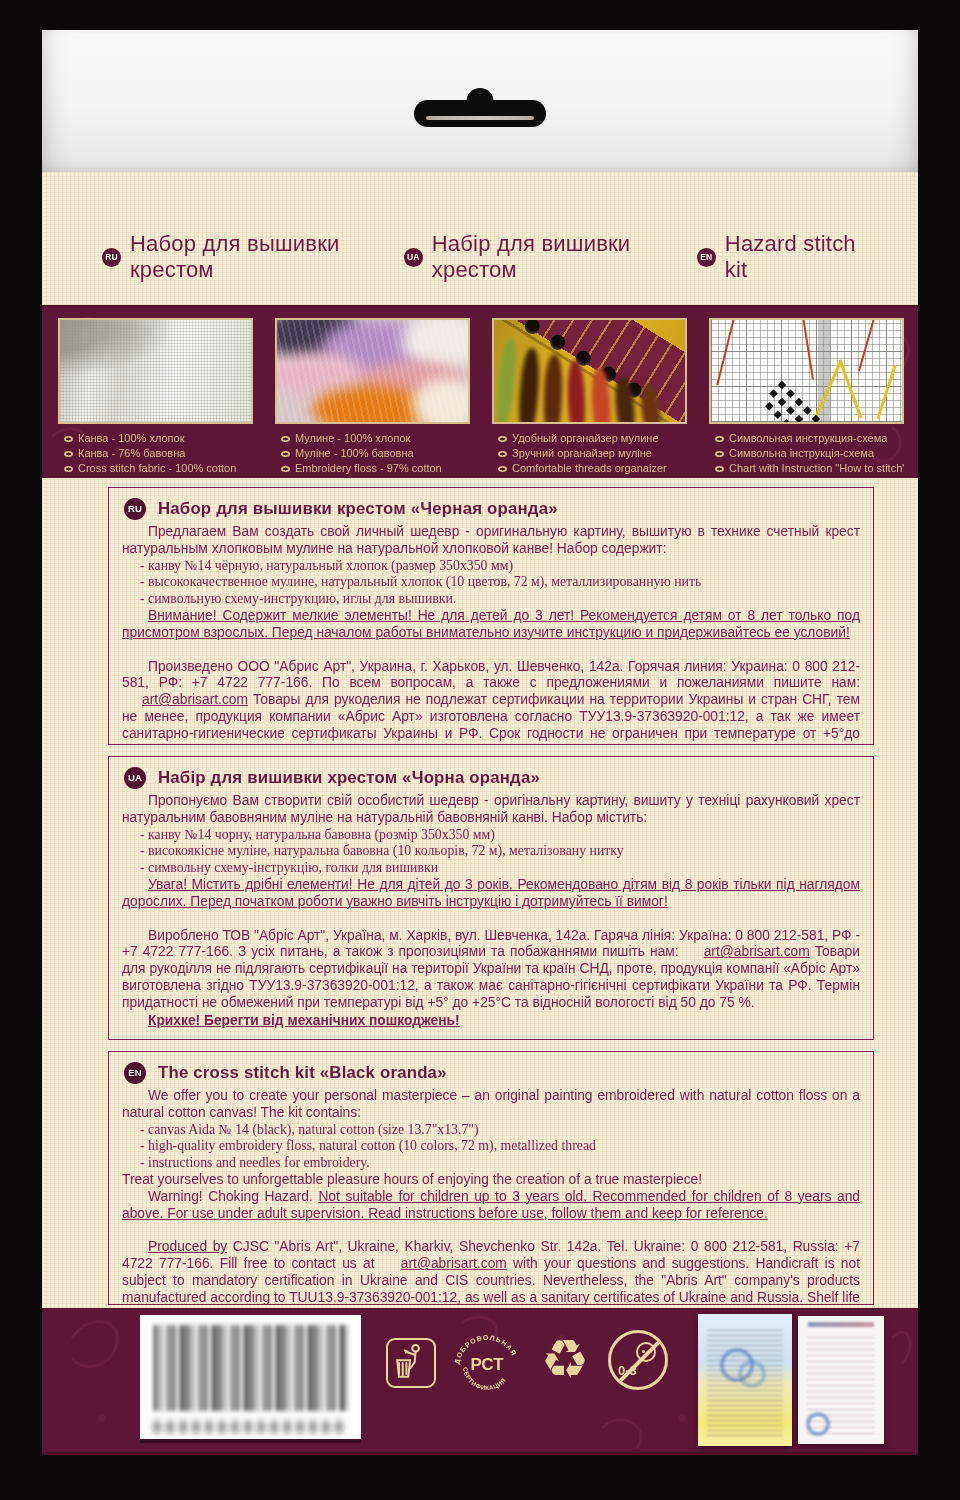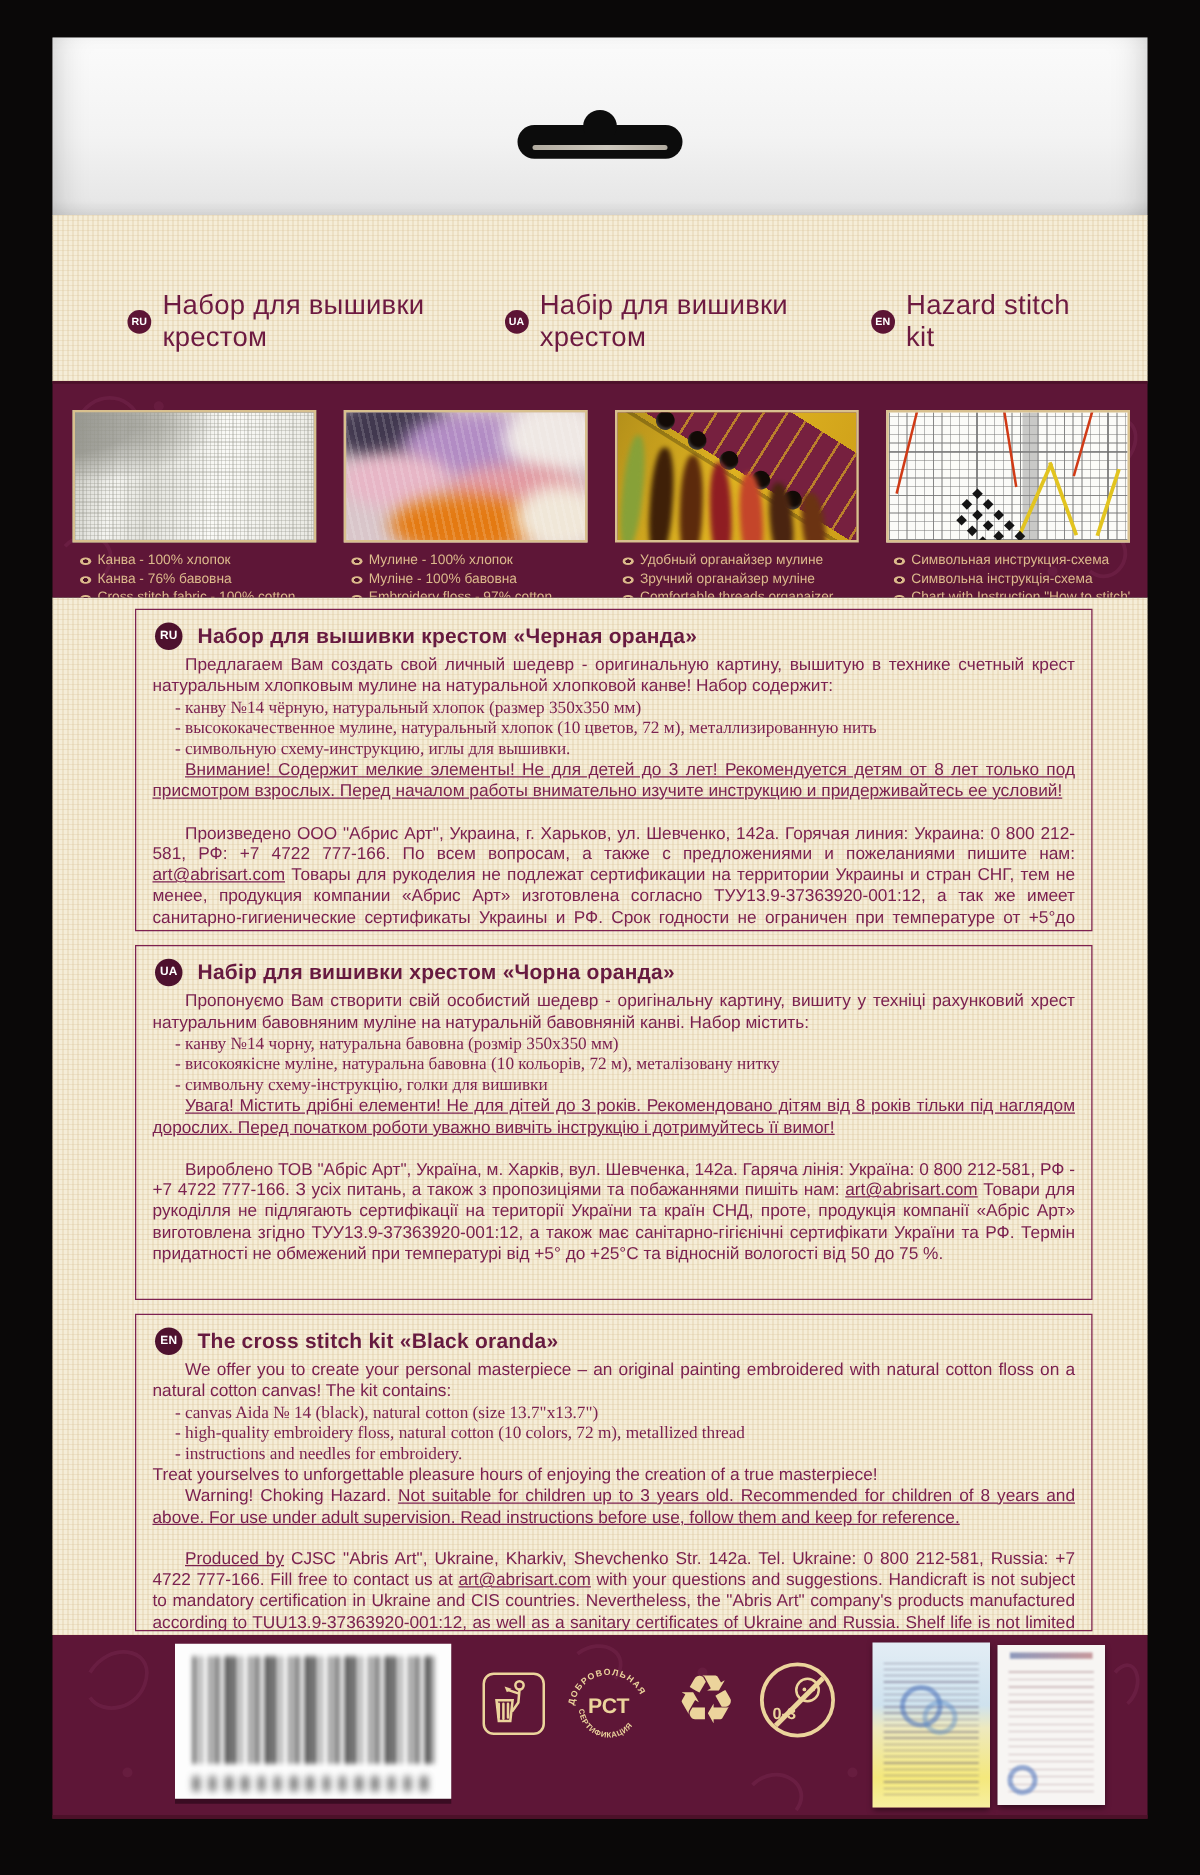--- a/index.html
+++ b/index.html
@@ -50,21 +50,21 @@
   .lang-item { display:flex; align-items:center; gap:9px; }
   .badge {
     display:inline-flex; align-items:center; justify-content:center;
     width:19px; height:19px; border-radius:50%; background:#5c1434;
     color:#fff; font-size:8.5px; font-weight:bold; letter-spacing:.2px; flex:0 0 auto;
   }
   .lang-label { color:#6d1a41; font-size:22px; letter-spacing:.2px; }
 
   
   .photo-band { height:173px; border-top:2px solid #4c1129; }
-  .photo-cols { position:relative; display:flex; gap:22px; padding:21px 14px 0 16px; }
+  .photo-cols { position:relative; display:flex; gap:22px; padding:11px 14px 0 16px; }
   .photo-col { flex:1 1 0; min-width:0; }
   .photo {
     height:106px; border:2px solid #d8c08e; position:relative; overflow:hidden;
     background:#888;
   }
   .captions { margin-top:7px; padding-left:6px; }
   .cap-line { display:flex; align-items:center; gap:5px; color:#dcba8c; font-size:11px; line-height:15px; white-space:nowrap; overflow:hidden; }
   .cap-bullet {
     flex:0 0 auto; width:9px; height:6px; border-radius:50%;
     background:radial-gradient(ellipse at center, #4c1129 0 32%, #dcba8c 38%);
@@ -125,21 +125,21 @@
   .sec-title-row { display:flex; align-items:center; gap:12px; margin:2px 0 4px 2px; }
   .sec-badge { width:22px; height:22px; font-size:9.5px; background:#4e112e; }
   .sec-title { font-size:16.8px; font-weight:bold; color:#671a40; letter-spacing:.2px; }
   .para { text-align:justify; text-indent:26px; }
   .para-noind { text-align:justify; }
   .kit-item { padding-left:18px;font-family:Liberation Serif, serif; }
   .u { text-decoration:underline; }
   .warning { text-align:justify; text-indent:26px; text-decoration:underline; }
   .produced { margin-top:17px; }
   .fragile { font-weight:bold; text-decoration:underline; text-indent:26px; margin-top:1px; }
-  .email { text-decoration:underline; }
+  .email { text-decoration:underline;padding-left:20px; }
 
   
   .bottom-band { height:147px; border-bottom:3px solid #4c1129; }
   .barcode-box {
     position:absolute; left:98px; top:7px; width:221px; height:124px; background:#fdfdfd;
     box-shadow:0 4px 0 rgba(30,5,18,.55); overflow:hidden;
   }
   .barcode-stripes {
     position:absolute; left:14px; right:14px; top:10px; height:86px; filter:blur(2px);
     background:repeating-linear-gradient(90deg,
@@ -359,20 +359,21 @@
       <div class="sec-title-row">
         <span class="badge sec-badge">UA</span>
         <span class="sec-title">Набір для вишивки хрестом «Чорна оранда»</span>
       </div>
       <div class="para">Пропонуємо Вам створити свій особистий шедевр - оригінальну картину, вишиту у техніці рахунковий хрест натуральним бавовняним муліне на натуральній бавовняній канві. Набор містить:</div>
       <div class="kit-item">- канву №14 чорну, натуральна бавовна (розмір 350х350 мм)</div>
       <div class="kit-item">- високоякісне муліне, натуральна бавовна (10 кольорів, 72 м), металізовану нитку</div>
       <div class="kit-item">- символьну схему-інструкцію, голки для вишивки</div>
       <div class="warning">Увага! Містить дрібні елементи! Не для дітей до 3 років. Рекомендовано дітям від 8 років тільки під наглядом дорослих.  Перед початком роботи уважно вивчіть інструкцію і дотримуйтесь її вимог!</div>
       <div class="para produced"><span>Вироблено  ТОВ "Абріс Арт", Україна, м. Харків, вул. Шевченка, 142а. Гаряча лінія: Україна: 0 800 212-581, РФ - +7 4722 777-166. З усіх питань, а також з пропозиціями та побажаннями пишіть нам: </span><span class="email">art@abrisart.com</span><span>  Товари для рукоділля не підлягають сертифікації на території України та країн СНД, проте, продукція компанії «Абріс Арт» виготовлена згідно ТУУ13.9-37363920-001:12, а також має санітарно-гігієнічні сертифікати України та РФ. Термін придатності не обмежений при температурі від +5° до +25°С та відносній вологості від 50 до 75 %.</span></div>
+      <div class="fragile">Крихке!  Берегти  від  механічних  пошкоджень!</div>
     </div>
 
     <div class="section-box box-en">
       <div class="sec-title-row">
         <span class="badge sec-badge">EN</span>
         <span class="sec-title">The cross stitch kit «Black oranda»</span>
       </div>
       <div class="para">We offer you to create your personal masterpiece – an original painting embroidered with natural cotton floss on a natural cotton canvas! The kit contains:</div>
       <div class="kit-item">- canvas Aida № 14 (black), natural cotton (size 13.7"x13.7")</div>
       <div class="kit-item">- high-quality embroidery floss, natural cotton (10 colors, 72 m), metallized thread</div>

